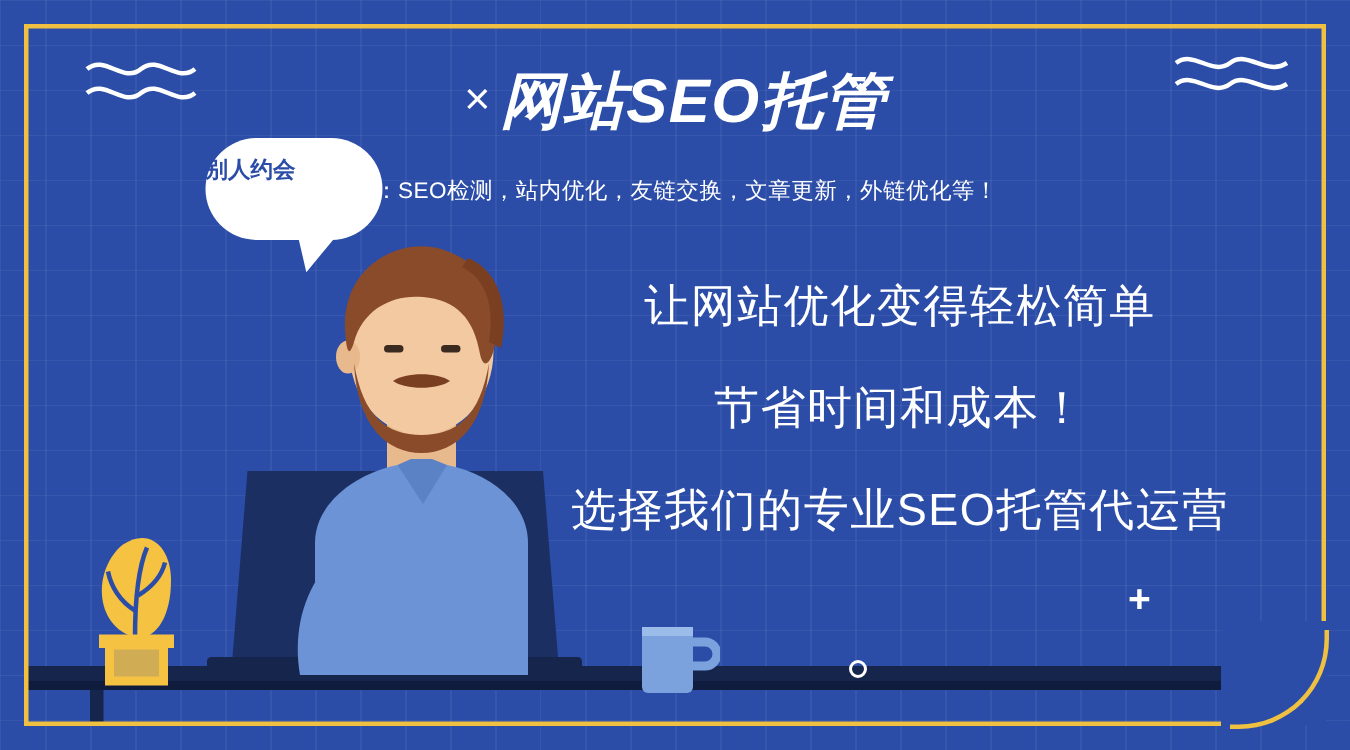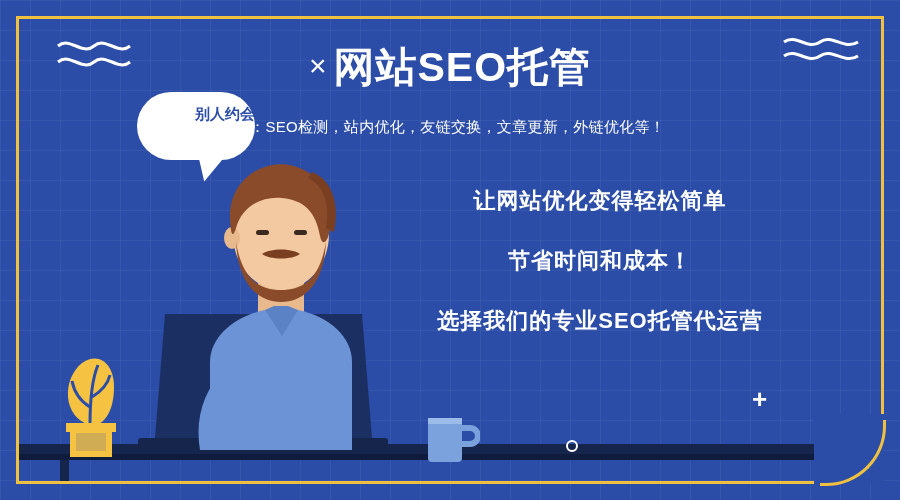--- a/index.html
+++ b/index.html
@@ -83,20 +83,21 @@
     width: 900px;
     text-align: center;
   }
   .headline {
     display: inline-block;
     color: #ffffff;
     font-size: 41px;
     font-weight: bold;
     letter-spacing: 1px;
     line-height: 1.15;
+    font-style: italic;
   }
   .headline .x-mark {
     color: #ffffff;
     font-size: 30px;
     font-weight: normal;
     vertical-align: 5px;
     margin-right: 6px;
   }
   .subline {
     position: absolute;
@@ -112,22 +113,22 @@
   
   .slogans {
     position: absolute;
     right: 20px;
     top: 190px;
     width: 560px;
     text-align: center;
     color: #ffffff;
   }
   .slogan-line {
-    font-size: 22px;
-    font-weight: bold;
+    font-size: 30px;
+    font-weight: normal;
     line-height: 1.0;
     margin-bottom: 38px;
     letter-spacing: 1px;
     white-space: nowrap;
   }
   .slogan-line:last-child { margin-bottom: 0; }
 
   
   .plus-mark {
     position: absolute;
@@ -151,21 +152,21 @@
 
   
   .bubble {
     position: absolute;
     left: 137px;
     top: 92px;
     width: 118px;
     height: 68px;
     background: #ffffff;
     border-radius: 34px;
-    text-align: right;
+    text-align: left;
     color: #2b4da8;
     font-size: 15px;
     line-height: 22px;
     padding-top: 11px;
     box-sizing: border-box;
     font-weight: bold;
   }
   .bubble-tail {
     position: absolute;
     left: 196px;

